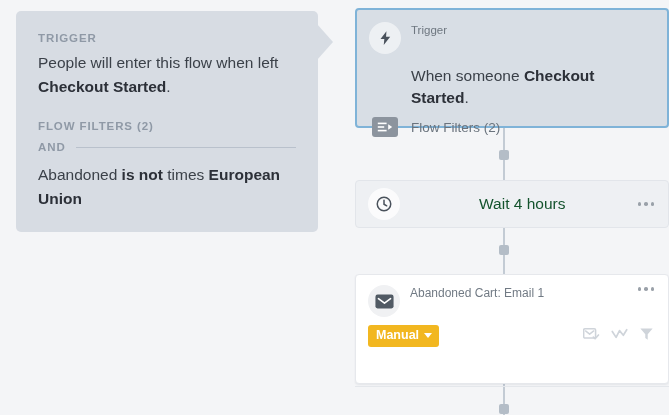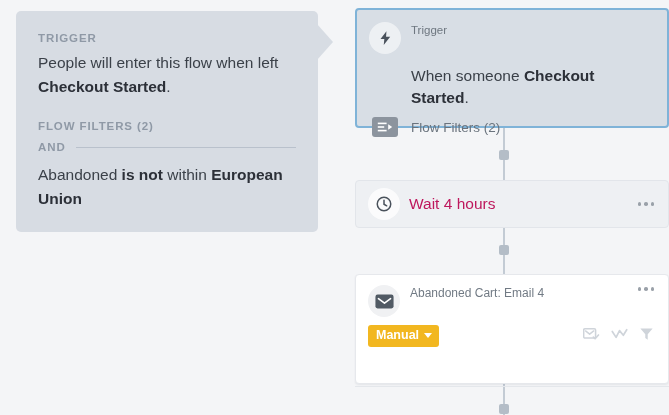--- a/index.html
+++ b/index.html
@@ -160,22 +160,23 @@
     font-size: 15.5px;
     line-height: 1.38;
     color: #3b4149;
     font-weight: 400;
     margin-top: 28px;
   }
   .card-title b { font-weight: bold; color: #2c3038; }
 
   .wait-title {
     font-size: 15.5px;
-    color: #be185d;
+    color: #14532d;
     flex: 1 1 auto;
+    text-align: center;
   }
 
   
   #flow-filters-row {
     display: flex;
     align-items: center;
     margin-top: 9px;
   }
   .ff-icon {
     width: 26px; height: 20px;
@@ -273,21 +274,21 @@
   <div class="tt-gap"></div>
 
   <div class="tt-label">FLOW FILTERS (2)</div>
 
 
   <div class="tt-and-row">
     <span class="tt-and-text">AND</span>
     <span class="tt-and-rule"></span>
   </div>
 
-  <div class="tt-body"><span>Abandoned </span><b>is not</b><span> within </span><b>European Union</b></div>
+  <div class="tt-body"><span>Abandoned </span><b>is not</b><span> times </span><b>European Union</b></div>
 </div>
 <div id="tooltip-arrow"></div>
 
 <div id="flow-column">
 
   <div class="connector" style="top:128px; height:52px;"></div>
   <div class="connector-dot" style="top:150px;"></div>
 
   <div class="connector" style="top:228px; height:46px;"></div>
   <div class="connector-dot" style="top:245px;"></div>
@@ -338,21 +339,21 @@
 
   <div class="card" id="email-card">
     <div class="card-row">
       <div class="icon-circle">
         <svg width="19" height="15" viewBox="0 0 22 17" aria-hidden="true">
           <rect x="0.5" y="0.5" width="21" height="16" rx="2.5" fill="#515a64"></rect>
           <path d="M4 5.2 L11 10.4 L18 5.2" fill="none" stroke="#ffffff" stroke-width="1.9" stroke-linecap="round" stroke-linejoin="round"></path>
         </svg>
       </div>
       <div style="flex:1 1 auto; padding-top:1px;">
-        <div class="card-kicker">Abandoned Cart: Email 4</div>
+        <div class="card-kicker">Abandoned Cart: Email 1</div>
       </div>
       <span class="kebab" style="margin-top:-2px;">
         <i></i>
           <i></i>
           <i></i>
       </span>
     </div>
 
     <div id="email-bottom">
       <span id="manual-badge">

